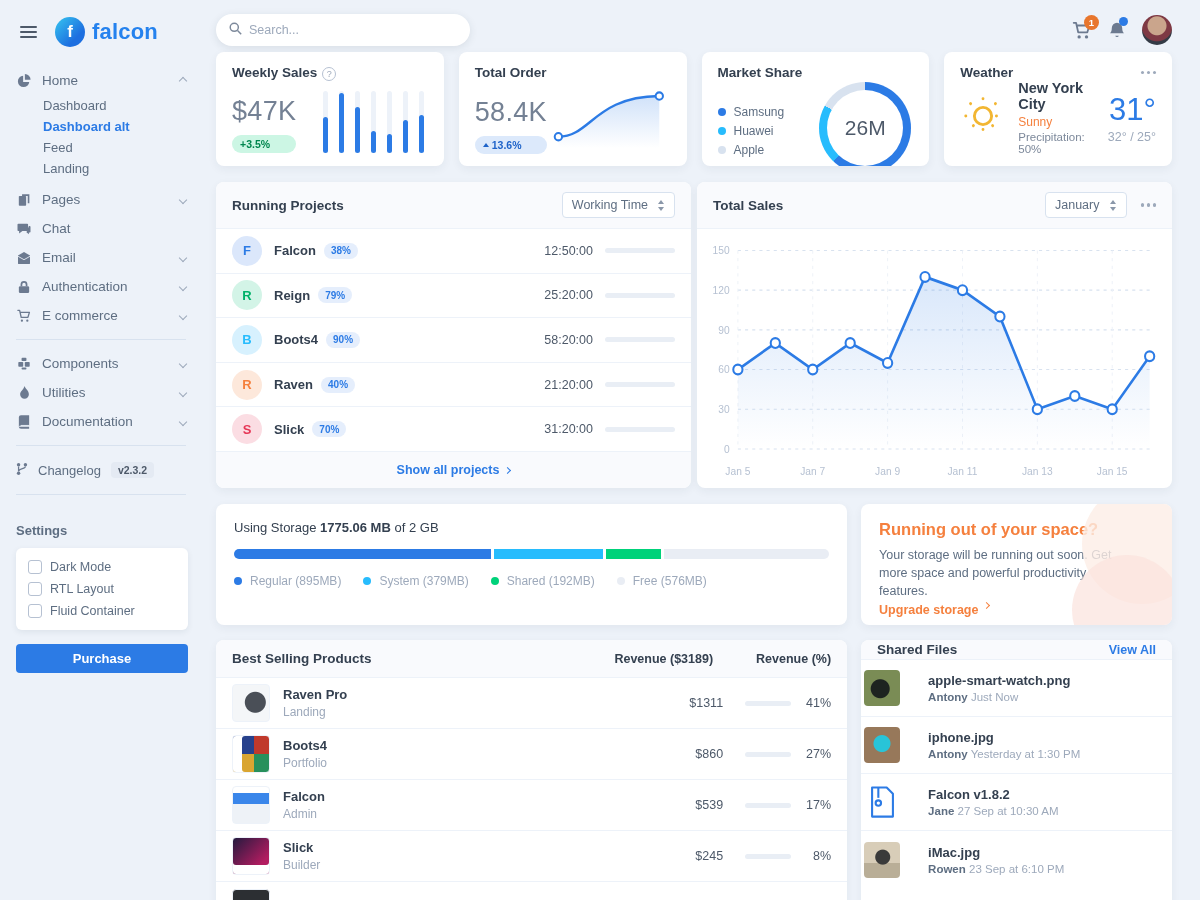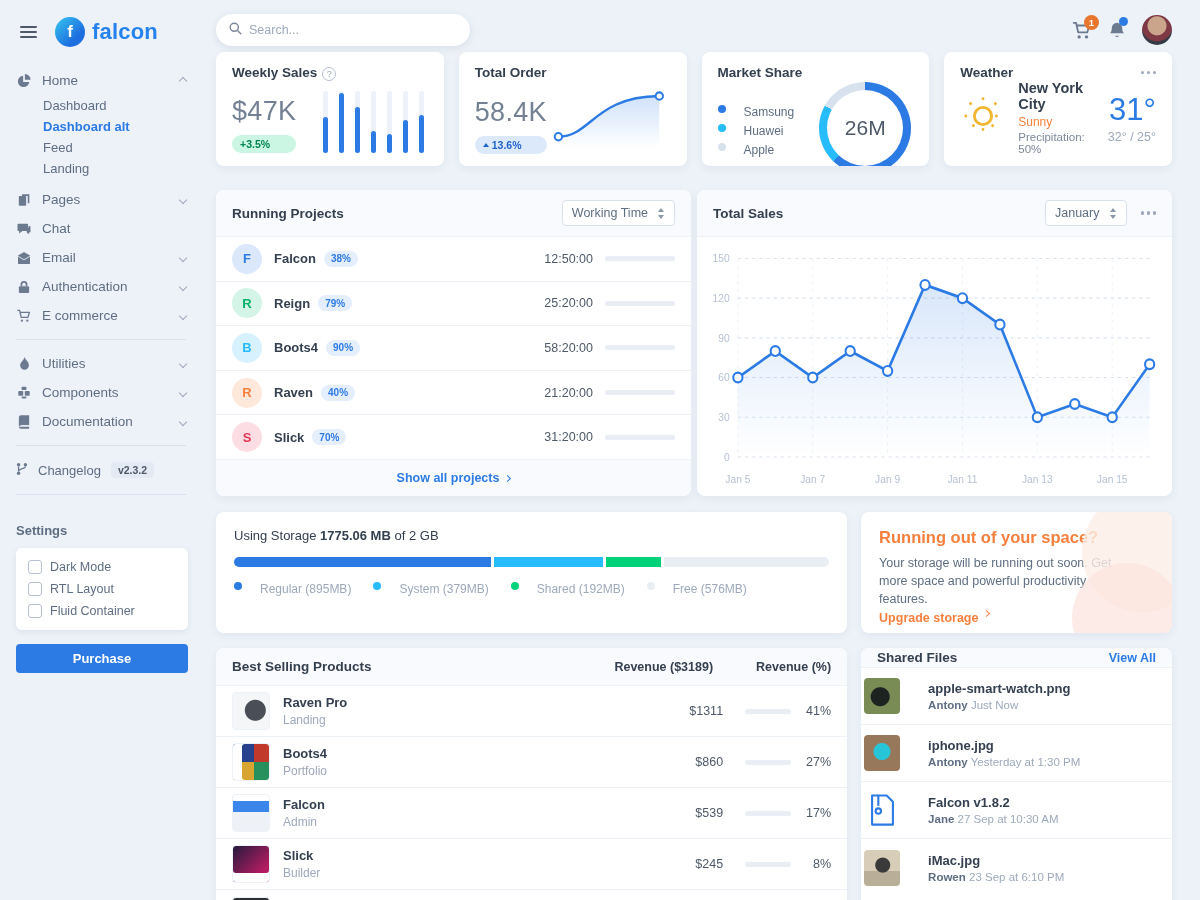--- a/index.html
+++ b/index.html
@@ -40,21 +40,21 @@
   .search-box input::placeholder{color:#9da9bb}
   .top-icons{margin-left:auto;display:flex;align-items:center;gap:16px}
   .icon-btn{position:relative;cursor:pointer;display:flex}
   .cart-badge{position:absolute;top:-6px;right:-7px;min-width:15px;height:15px;border-radius:8px;background:#e8762d;color:#fff;font-size:9.5px;font-weight:700;display:flex;align-items:center;justify-content:center;padding:0 3px}
   .bell-dot{position:absolute;top:-4px;right:-2px;width:9px;height:9px;border-radius:50%;background:#2c7be5}
   .avatar{width:30px;height:30px;border-radius:50%;cursor:pointer;background:radial-gradient(circle at 50% 36%,#caa58c 0 9px,#7e3944 10px 15px,#343b46 16px)}
 
   .card{background:#fff;border-radius:8px;box-shadow:0 3px 10px rgba(31,45,61,.06);overflow:hidden}
   .row1{display:grid;grid-template-columns:repeat(4,1fr);gap:15px;}
   .row1 .card{height:114px;padding:13px 16px;display:flex;flex-direction:column}
-  .row2{display:grid;grid-template-columns:1fr 1fr;gap:6px;margin-top:24px}
+  .row2{display:grid;grid-template-columns:1fr 1fr;gap:6px;margin-top:16px}
   .row2 .card{height:306px;display:flex;flex-direction:column}
   .row3{display:grid;grid-template-columns:2.03fr 1fr;gap:14px;margin-top:16px}
   .row3 .card{height:121px}
   .row4{display:grid;grid-template-columns:2.03fr 1fr;gap:14px;margin-top:15px}
   .row4 .card{min-height:260px}
 
   .card-title{font-size:13.5px;font-weight:700;color:#344050}
   .help-circle{display:inline-flex;width:14px;height:14px;border:1px solid #b6c1d2;border-radius:50%;color:#9da9bb;font-size:9px;align-items:center;justify-content:center;margin-left:5px;cursor:pointer}
   .stat-value{font-size:27px;color:#748194;letter-spacing:.3px}
   .badge{display:inline-flex;align-items:center;gap:3px;font-size:10.5px;font-weight:700;padding:3px 8px;border-radius:10px}
@@ -65,21 +65,21 @@
   .ws-body{display:flex;flex:1;align-items:flex-end;justify-content:space-between;margin-top:2px}
   .ws-left{display:flex;flex-direction:column;gap:8px}
   .weekly-bars{display:flex;align-items:flex-end;gap:11px;height:62px;padding-right:4px}
   .bar-track{width:5px;height:100%;background:#edf2f9;border-radius:3px;display:flex;align-items:flex-end}
   .bar-fill{width:100%;background:#2c7be5;border-radius:3px}
 
   .to-chart{width:152px;height:72px}
 
   .ms-body{display:flex;flex:1;align-items:center;justify-content:space-between;margin-top:2px}
   .legend{display:flex;flex-direction:column;gap:5px;margin-top:6px}
-  .legend-item{display:flex;gap:18px;font-size:12px;color:#5e6e82}
+  .legend-item{display:flex;align-items:center;gap:8px;font-size:12px;color:#5e6e82}
   .dot{width:8px;height:8px;border-radius:50%;flex:0 0 8px}
   .donut{width:92px;height:92px;border-radius:50%;position:relative;margin-right:2px}
   .donut-hole{position:absolute;inset:8px;background:#fff;border-radius:50%;display:flex;align-items:center;justify-content:center;font-size:21px;color:#4d5969}
 
   .weather-head{display:flex;justify-content:space-between;align-items:center}
   .dots{display:flex;gap:2.5px;cursor:pointer;padding:4px 0}
   .dots i{width:3.5px;height:3.5px;border-radius:50%;background:#9da9bb}
   .weather-body{display:flex;align-items:center;flex:1;gap:12px}
   .weather-mid{flex:1}
   .weather-city{font-size:14.5px;font-weight:700;color:#344050}
@@ -247,37 +247,37 @@
             </svg>
           </span>
         <span class="lbl">E commerce</span>
           <span class="chev"></span>
       </div>
 
       <div class="side-div"></div>
 
       <div class="nav-item">
         <span class="ni-icon">
-            <svg width="11" height="14" viewBox="0 0 12 16">
-              <path d="M6 0c1 3.5 5 5 5 9.5a5 5 0 1 1-10 0C1 6 5 4.5 6 0z" fill="#6c7a90"></path>
-            </svg>
-          </span>
-        <span class="lbl">Utilities</span>
-          <span class="chev"></span>
-      </div>
-      <div class="nav-item">
-        <span class="ni-icon">
             <svg width="14" height="13" viewBox="0 0 16 16">
               <rect x="1" y="6" width="6" height="6" rx="1" fill="#6c7a90"></rect>
               <rect x="9" y="6" width="6" height="6" rx="1" fill="#6c7a90"></rect>
               <rect x="5" y="1" width="6" height="4" rx="1" fill="#6c7a90"></rect>
               <rect x="5" y="13" width="6" height="2.5" rx="1" fill="#6c7a90"></rect>
             </svg>
           </span>
         <span class="lbl">Components</span>
+          <span class="chev"></span>
+      </div>
+      <div class="nav-item">
+        <span class="ni-icon">
+            <svg width="11" height="14" viewBox="0 0 12 16">
+              <path d="M6 0c1 3.5 5 5 5 9.5a5 5 0 1 1-10 0C1 6 5 4.5 6 0z" fill="#6c7a90"></path>
+            </svg>
+          </span>
+        <span class="lbl">Utilities</span>
           <span class="chev"></span>
       </div>
       <div class="nav-item">
         <span class="ni-icon">
             <svg width="12" height="14" viewBox="0 0 14 16">
               <path d="M1 2.5A2.5 2.5 0 0 1 3.5 0H13v12H3.5A2.5 2.5 0 0 0 1 13.5z" fill="#6c7a90"></path>
               <path d="M1 13.5A2.5 2.5 0 0 0 3.5 16H13v-2.5H3.5" fill="#6c7a90"></path>
               <path d="M3.5 12H13" stroke="#edf2f9"></path>
             </svg>
           </span>

